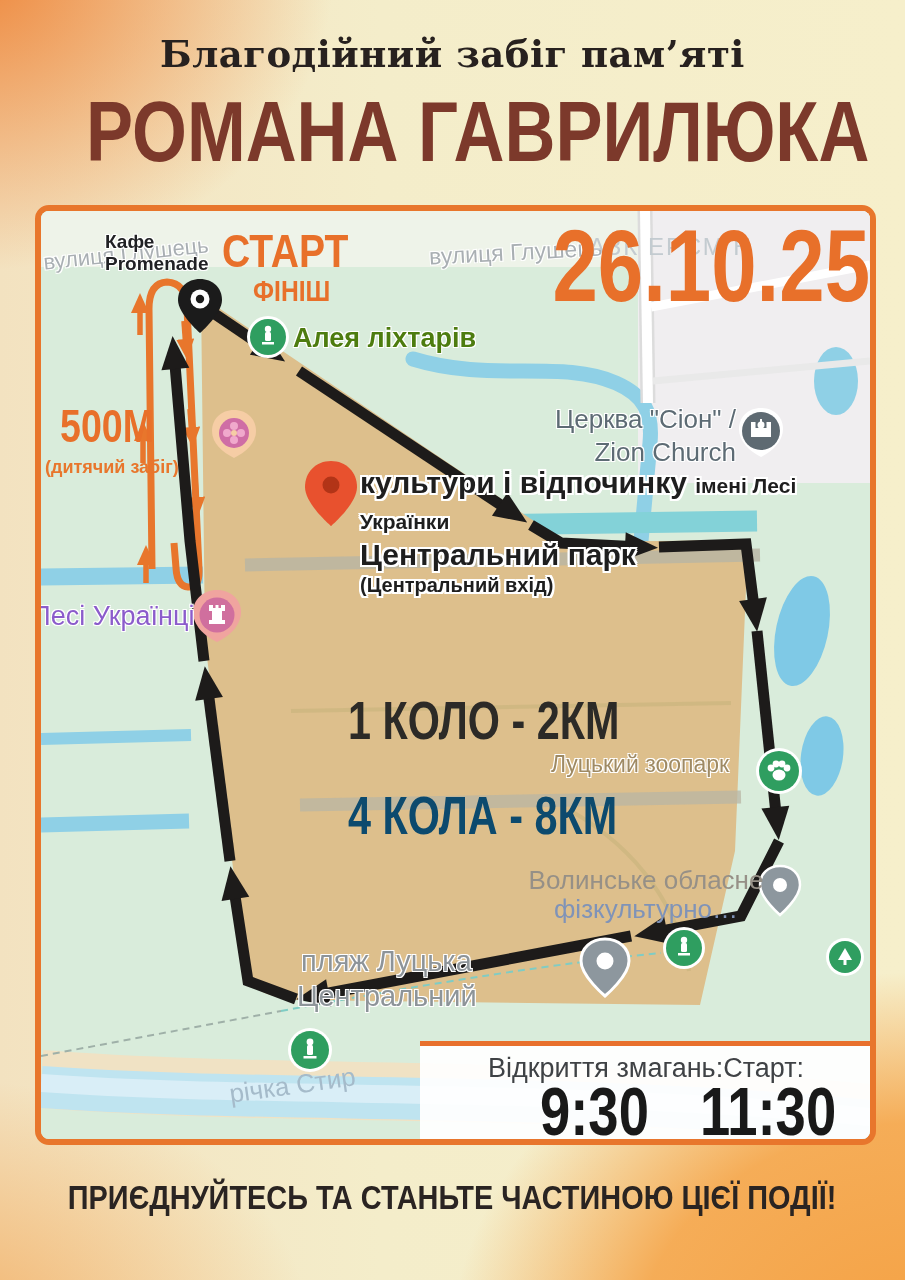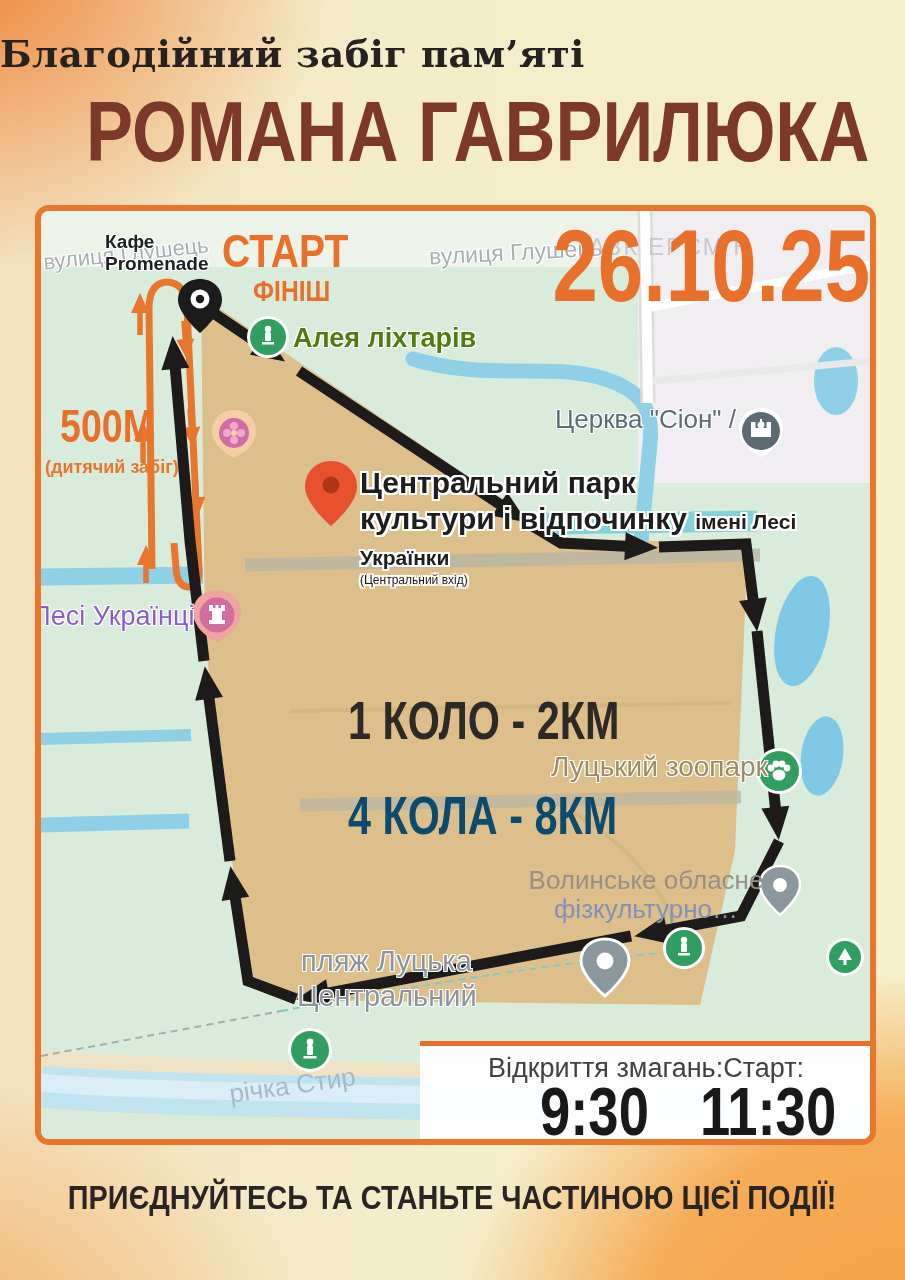--- a/index.html
+++ b/index.html
@@ -11,21 +11,21 @@
       radial-gradient(ellipse 640px 520px at 102% 106%, #f5a143 0%, rgba(245,161,67,.85) 45%, rgba(245,161,67,0) 74%),
       radial-gradient(ellipse 520px 360px at -6% 104%, rgba(243,164,80,.75), rgba(243,164,80,0) 70%),
       linear-gradient(90deg,#f3e2c0,#f4edca 42%,#f6efcb);
   }
   .abs{position:absolute;}
   .cx{display:inline-block;transform:scaleX(.8);transform-origin:left center;white-space:nowrap;}
   .cx-c{display:inline-block;transform:scaleX(.82);transform-origin:center;white-space:nowrap;}
   .cx-r{display:inline-block;transform:scaleX(.8);transform-origin:right center;white-space:nowrap;}
   .h1{text-shadow:-1px -1px 0 #fff,1px -1px 0 #fff,-1px 1px 0 #fff,1px 1px 0 #fff;}
   .h2{text-shadow:-2px -2px 0 #fff,2px -2px 0 #fff,-2px 2px 0 #fff,2px 2px 0 #fff,-2px 0 0 #fff,2px 0 0 #fff,0 -2px 0 #fff,0 2px 0 #fff;}
-  .title-small{left:0;right:0;top:32px;text-align:left;font-family:"DejaVu Serif",serif;font-weight:700;font-size:37px;color:#27211f;letter-spacing:.5px;}
+  .title-small{left:0;right:0;top:32px;text-align:center;font-family:"DejaVu Serif",serif;font-weight:700;font-size:37px;color:#27211f;letter-spacing:.5px;}
   .title-big{left:0;right:0;top:88px;text-align:center;font-weight:800;font-size:86px;line-height:1;color:#7c392b;letter-spacing:0;}
   .map-card{left:35px;top:205px;width:829px;height:928px;border:6px solid #e8762c;border-radius:14px;overflow:hidden;background:#d9ecdb;}
   .lbl{position:absolute;line-height:1.15;}
   .street{font-weight:500;color:#a9afb3;}
   .big-orange{color:#e8702a;font-weight:800;}
   .park-label{color:#1e1e1e;font-weight:700;}
   .infobar{left:379px;top:830px;width:450px;height:98px;background:rgba(255,255,255,.93);border-top:5px solid #e8702c;box-sizing:border-box;}
   .infobar .row1{display:flex;justify-content:center;padding:7px 12px 0 14px;font-size:27px;color:#3f4245;font-weight:500;}
   .infobar .row2{display:flex;justify-content:flex-end;align-items:flex-end;gap:24px;margin-top:-4px;font-weight:800;font-size:68px;color:#191919;line-height:.92;}
   .slogan{left:0;right:0;top:1178px;text-align:center;font-weight:800;font-size:34px;color:#2a2422;}
@@ -201,31 +201,32 @@
 
     <div class="lbl h1" style="left:64px;top:20px;font-size:19px;font-weight:700;color:#202124;">
       <div>Кафе</div>
       <div>Promenade</div>
     </div>
 
     <div class="lbl h1" style="left:252px;top:112px;font-size:27px;font-weight:600;color:#4d7c0f;">Алея ліхтарів</div>
 
     <div class="lbl h1" style="left:500px;top:192px;width:195px;text-align:right;font-size:26px;font-weight:500;color:#5d6b74;line-height:1.25;">
       <div>Церква "Сіон" /</div>
+      <div>Zion Church</div>
     </div>
 
     <div class="lbl park-label h2" style="left:319px;top:254px;font-size:30px;line-height:1.2;">
+      <div><span>культури і відпочинку</span> <span style="font-size:21px;">імені Лесі Українки</span></div>
       <div>Центральний парк</div>
-      <div><span>культури і відпочинку</span> <span style="font-size:21px;">імені Лесі Українки</span></div>
-      <div style="font-size:12px;font-weight:400;">(Центральний вхід)</div>
+      <div style="font-size:20px;font-weight:700;">(Центральний вхід)</div>
     </div>
 
     <div class="lbl h1" style="left:-8px;top:390px;font-size:27px;font-weight:500;color:#8b5ccb;">Лесі Українці</div>
 
-    <div class="lbl h1" style="left:510px;top:540px;font-size:28px;font-weight:500;color:#9f8a63;">Луцький зоопарк</div>
+    <div class="lbl h1" style="left:510px;top:540px;font-size:23px;font-weight:500;color:#9f8a63;">Луцький зоопарк</div>
 
     <div class="lbl" style="left:480px;top:655px;width:250px;text-align:center;font-size:26px;font-weight:500;line-height:1.12;">
       <div style="color:#969087;">Волинське обласне</div>
       <div style="color:#7f93b8;">фізкультурно…</div>
     </div>
 
     <div class="lbl h1" style="left:256px;top:733px;font-size:29px;font-weight:500;color:#8d9499;line-height:1.2;">
       <div style="margin-left:4px;">пляж Луцька</div>
       <div>Центральний</div>
     </div>

